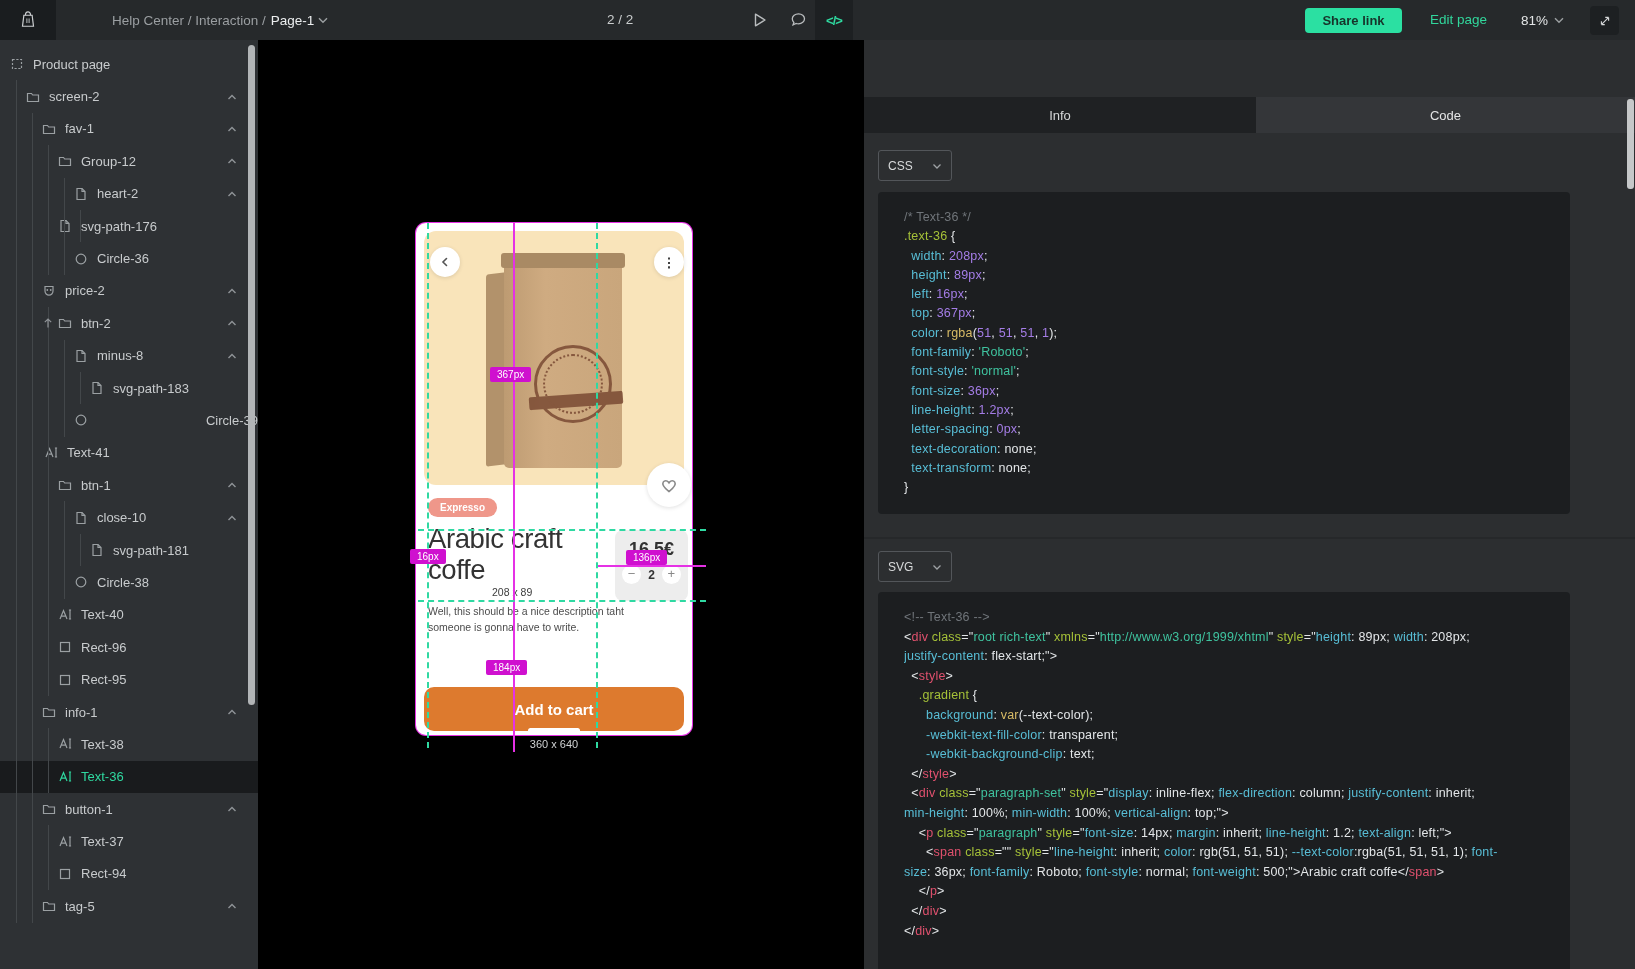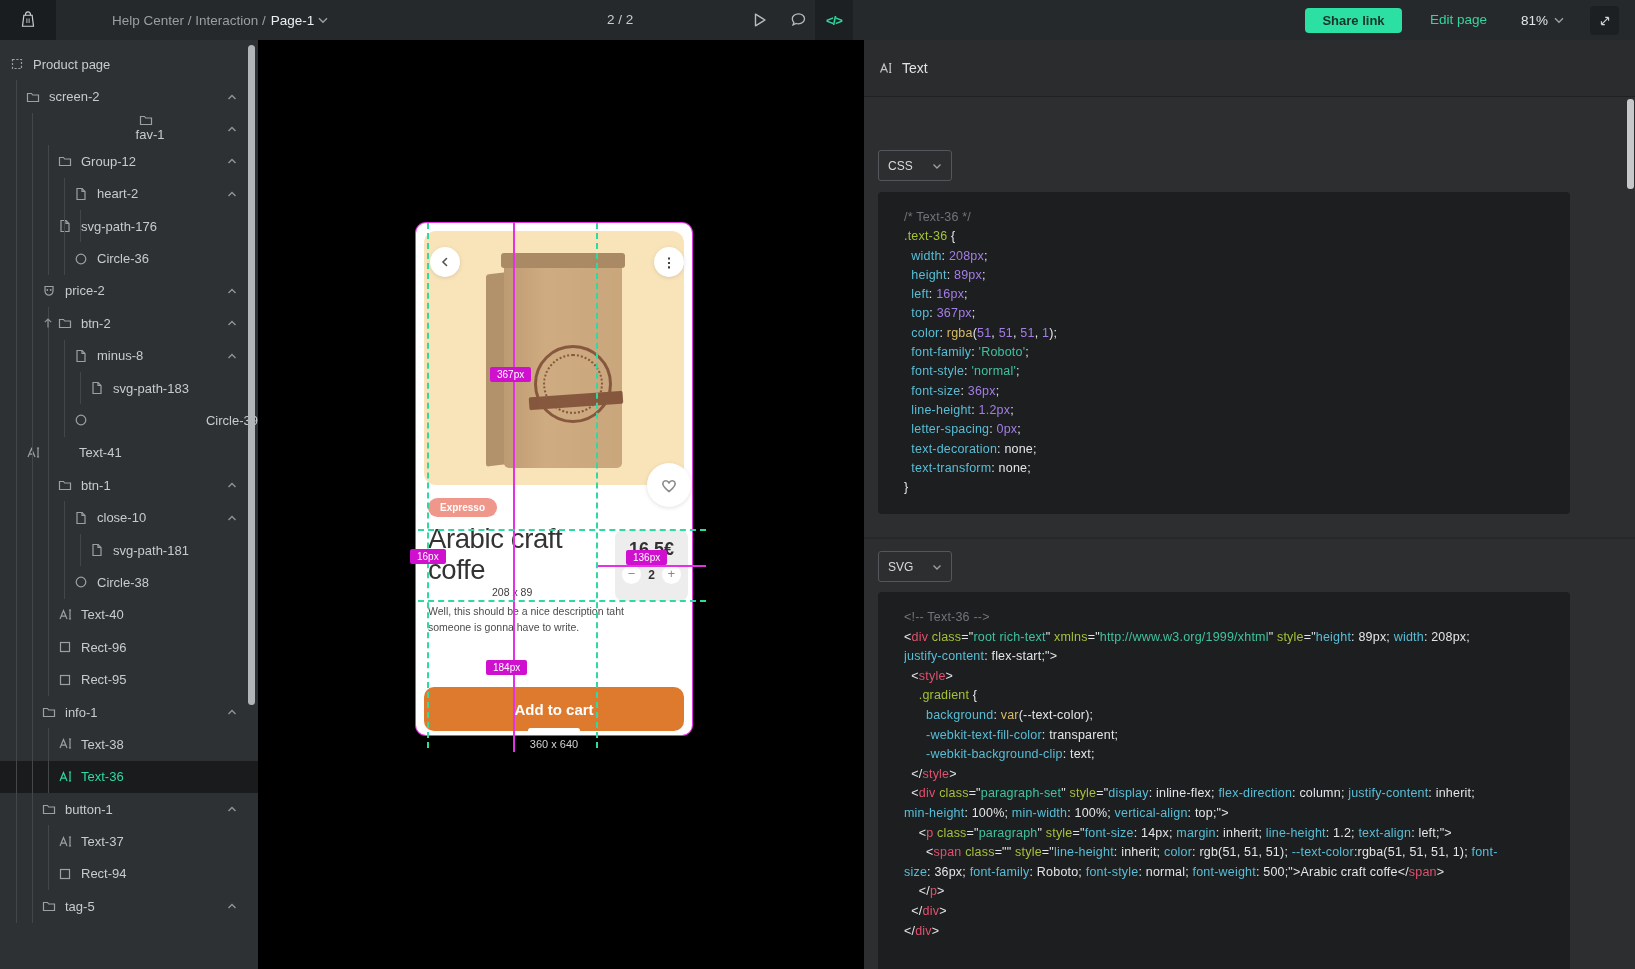--- a/index.html
+++ b/index.html
@@ -166,21 +166,21 @@
             <path d="M1.5 3.5 h4 l1.2 1.5 H12.5 V11.5 H1.5 z"></path>
           </svg>
         </span>
         <span class="tlabel">screen-2</span>
         <span class="tchev">
           <svg width="14" height="12" viewBox="0 0 14 12" fill="none" stroke="#90959 8" stroke-width="1.4">
             <path d="M3.5 8 L7 4.5 L10.5 8" stroke="#8f9397"></path>
           </svg>
         </span>
       </div>
-      <div class="trow" style="padding-left: 42px; flex-direction: column;">
+      <div class="trow" style="padding-left: 42px;">
         <span class="gl" style="left: 16px;"></span>
         <span class="gl" style="left: 32px;"></span>
         <span class="ticon">
           <svg width="14" height="14" viewBox="0 0 14 14" fill="none" stroke="#9ba0a3" stroke-width="1.2">
             <path d="M1.5 3.5 h4 l1.2 1.5 H12.5 V11.5 H1.5 z"></path>
           </svg>
         </span>
         <span class="tlabel">fav-1</span>
         <span class="tchev">
           <svg width="14" height="12" viewBox="0 0 14 12" fill="none" stroke="#90959 8" stroke-width="1.4">
@@ -323,21 +323,21 @@
         <span class="gl" style="left: 32px;"></span>
         <span class="gl" style="left: 48px;"></span>
         <span class="gl" style="left: 64px;"></span>
         <span class="ticon">
           <svg width="14" height="14" viewBox="0 0 14 14" fill="none" stroke="#9ba0a3" stroke-width="1.2">
             <circle cx="7" cy="7" r="4.8"></circle>
           </svg>
         </span>
         <span class="tlabel">Circle-39</span>
       </div>
-      <div class="trow" style="padding-left: 26px; gap: 30px;">
+      <div class="trow" style="padding-left: 44px;">
         <span class="gl" style="left: 16px;"></span>
         <span class="gl" style="left: 32px;"></span>
         <span class="gl" style="left: 48px;"></span>
         <span class="ticon">
           <svg width="14" height="14" viewBox="0 0 14 14" fill="none" stroke="#9ba0a3" stroke-width="1.2">
             <path d="M2 11 L5.5 2.5 L9 11 M3.3 8.2 h4.4"></path>
             <path d="M12 2 v9 M10.9 2 h2.2 M10.9 11 h2.2"></path>
           </svg>
         </span>
         <span class="tlabel">Text-41</span>
@@ -583,28 +583,23 @@
 <div class="gd-v" style="left:596px"></div>
 <div class="gd-h" style="top:529px"></div>
 <div class="gd-h" style="top:600px"></div>
 <div class="mlabel" style="left:490px; top:367px">367px</div>
 <div class="mlabel" style="left:410px; top:549px">16px</div>
 <div class="mlabel" style="left:626px; top:550px">136px</div>
 <div class="mlabel" style="left:486px; top:660px">184px</div>
 <div class="frame-size">360 x 640</div>
 
 <div class="panel">
-  <div class="p-head">
-    <span class="ticon">
-      <svg width="15" height="15" viewBox="0 0 14 14" fill="none" stroke="#c3c6c8" stroke-width="1.2">
-          <path d="M2.5 11 L6 2.5 L9.5 11 M3.8 8.2 h4.4"></path>
-          <path d="M12.2 2 v9 M11.1 2 h2.2 M11.1 11 h2.2"></path>
-        </svg>
-    </span>
-    <span class="p-title">Text</span>
+  <div class="p-tabs">
+    <div class="tab tab-info">Info</div>
+    <div class="tab tab-code">Code</div>
   </div>
   <div class="p-thumb"></div>
 
   <div class="dd dd1">
     <span>CSS</span>
     <svg width="10" height="8" viewBox="0 0 10 8" fill="none" stroke="#9ea2a5" stroke-width="1.3">
         <path d="M1.5 2.5 L5 6 L8.5 2.5"></path>
       </svg>
   </div>
   <div class="codeblock cb1" id="css-code">

